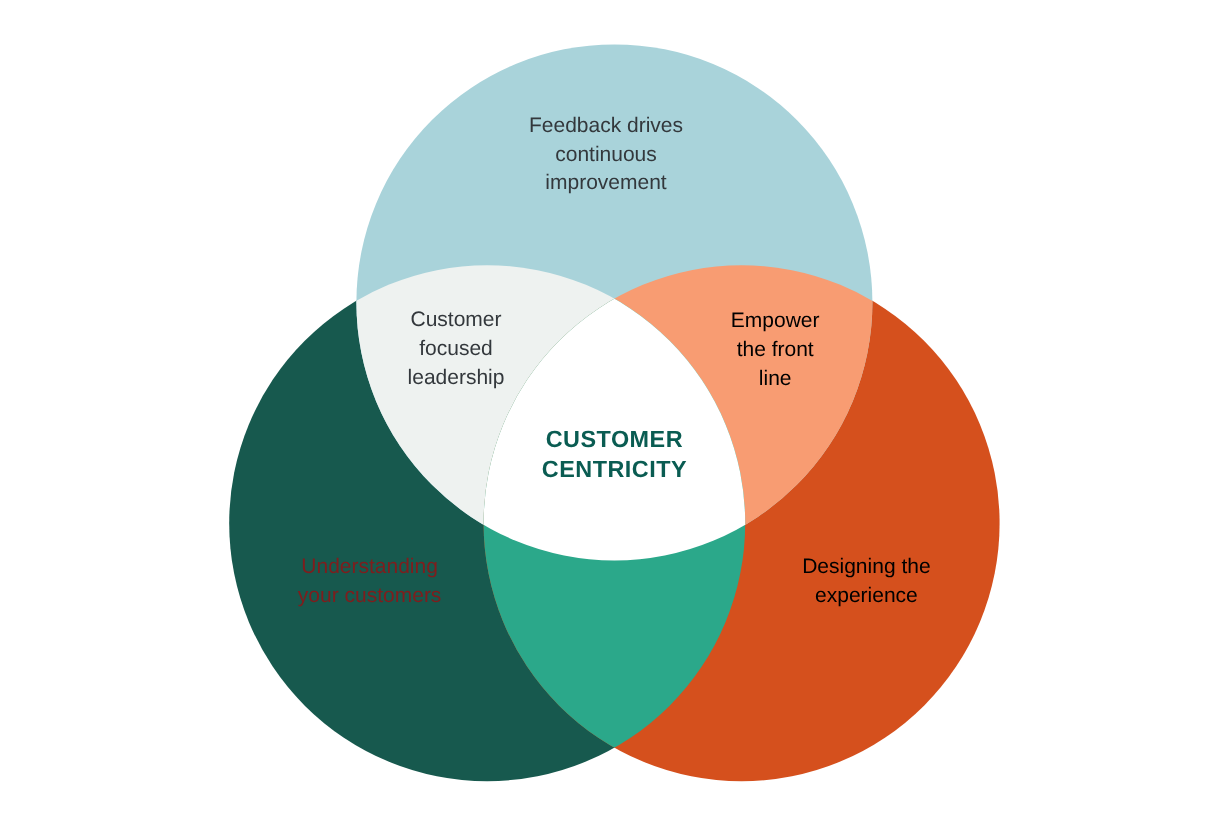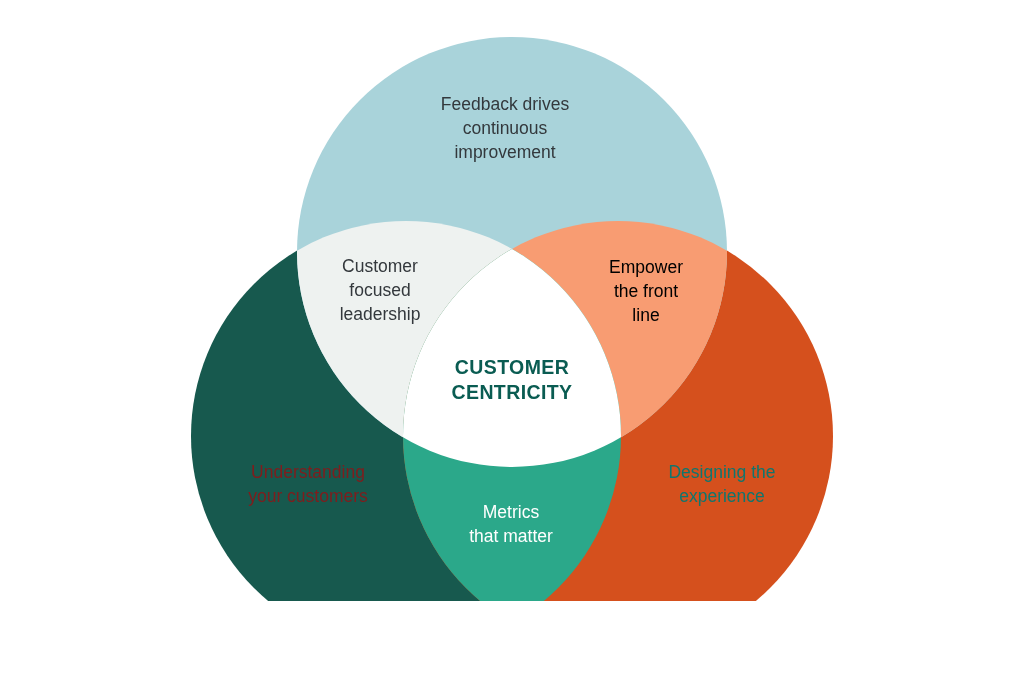--- a/index.html
+++ b/index.html
@@ -4,21 +4,21 @@
 <style>
   html, body {
     margin: 0;
     padding: 0;
     background: #ffffff;
     font-family: "Liberation Sans", sans-serif;
   }
   .canvas {
     position: relative;
     width: 1024px;
-    height: 601px;
+    height: 684px;
     background: #ffffff;
     overflow: hidden;
   }
   .venn-svg {
     position: absolute;
     left: 0;
     top: 0;
   }
   .label {
     position: absolute;
@@ -80,19 +80,17 @@
   <div class="label" style="left: 646px; top: 291px; color: #000000;">Empower
 the front
 line</div>
 
   <div class="label center-title" style="left: 512px; top: 380px; color: rgb(10, 92, 82);">CUSTOMER
 CENTRICITY</div>
 
   <div class="label on-dark" style="left: 308px; top: 484px; color: #7f1d1d;">Understanding
 your customers</div>
 
-  <div class="label on-dark" style="left: 722px; top: 484px; color: #0f766e;">Designing the
+  <div class="label on-dark" style="left: 722px; top: 484px; color: #000000;">Designing the
 experience</div>
 
-  <div class="label on-dark" style="left: 511px; top: 524px; color: rgb(255, 255, 255);">Metrics
-that matter</div>
 
 </div>
 
 </body></html>

